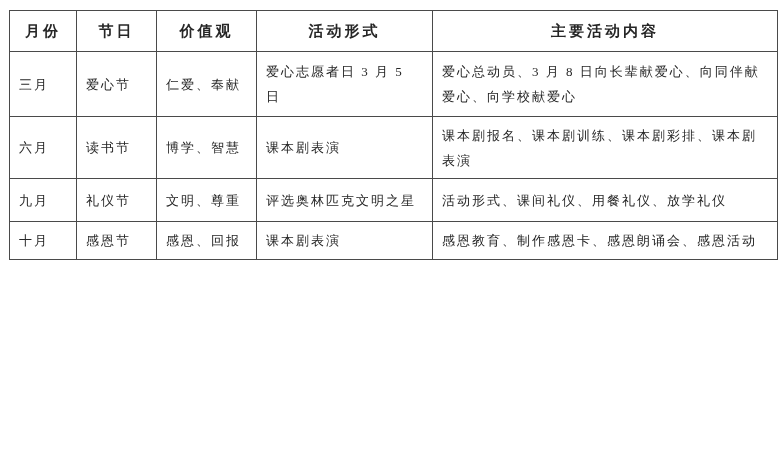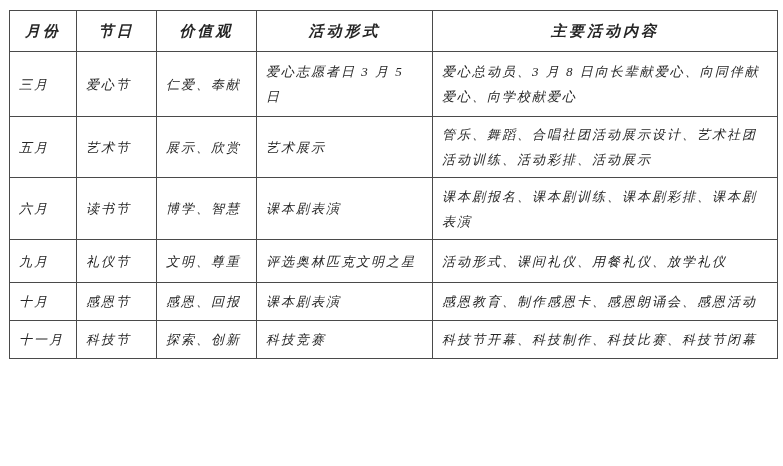--- a/index.html
+++ b/index.html
@@ -3,21 +3,20 @@
 <meta charset="utf-8">
 <style>
   html,body{margin:0;padding:0;background:#ffffff;}
   .page{
     position:relative;
     width:783px;height:466px;
     background:#ffffff;
     font-family:"Liberation Serif","DejaVu Serif",serif;
     color:#262626;
     overflow:hidden;
-    font-style:italic;
   }
   table.schedule{
     position:absolute;left:9px;top:10px;
     width:768px;
     border-collapse:collapse;
     table-layout:fixed;
   }
   .schedule th,.schedule td{
     border:1px solid #4a4a4a;
     vertical-align:middle;
@@ -68,27 +67,20 @@
       </tr>
     </thead>
     <tbody>
       <tr class="h65">
         <td>三月</td>
         <td>爱心节</td>
         <td>仁爱、奉献</td>
         <td>爱心志愿者日 3 月 5 日</td>
         <td>爱心总动员、3 月 8 日向长辈献爱心、向同伴献爱心、向学校献爱心</td>
       </tr>
-      <tr class="h61">
-        <td>五月</td>
-        <td>艺术节</td>
-        <td>展示、欣赏</td>
-        <td>艺术展示</td>
-        <td>管乐、舞蹈、合唱社团活动展示设计、艺术社团活动训练、活动彩排、活动展示</td>
-      </tr>
       <tr class="h62">
         <td>六月</td>
         <td>读书节</td>
         <td>博学、智慧</td>
         <td>课本剧表演</td>
         <td>课本剧报名、课本剧训练、课本剧彩排、课本剧表演</td>
       </tr>
       <tr class="h43">
         <td>九月</td>
         <td>礼仪节</td>
@@ -96,22 +88,15 @@
         <td>评选奥林匹克文明之星</td>
         <td>活动形式、课间礼仪、用餐礼仪、放学礼仪</td>
       </tr>
       <tr class="h39">
         <td>十月</td>
         <td>感恩节</td>
         <td>感恩、回报</td>
         <td>课本剧表演</td>
         <td>感恩教育、制作感恩卡、感恩朗诵会、感恩活动</td>
       </tr>
-      <tr class="h38">
-        <td>十一月</td>
-        <td>科技节</td>
-        <td>探索、创新</td>
-        <td>科技竞赛</td>
-        <td>科技节开幕、科技制作、科技比赛、科技节闭幕</td>
-      </tr>
     </tbody>
   </table>
 </div>
 
 </body></html>

